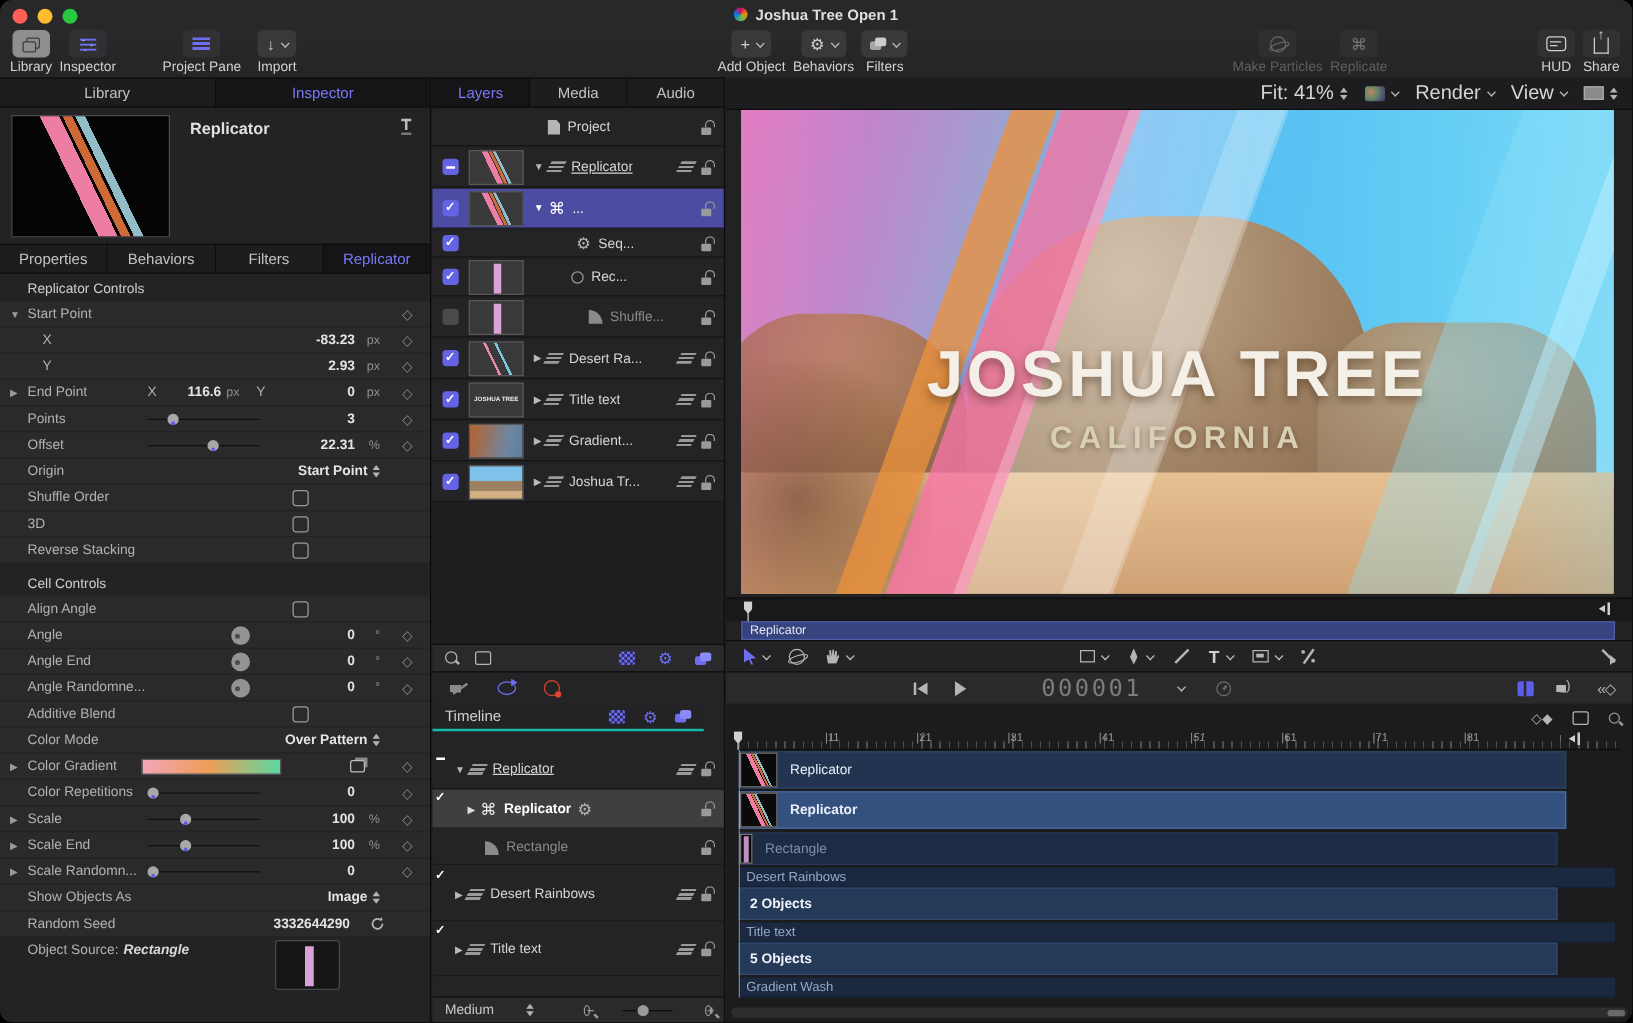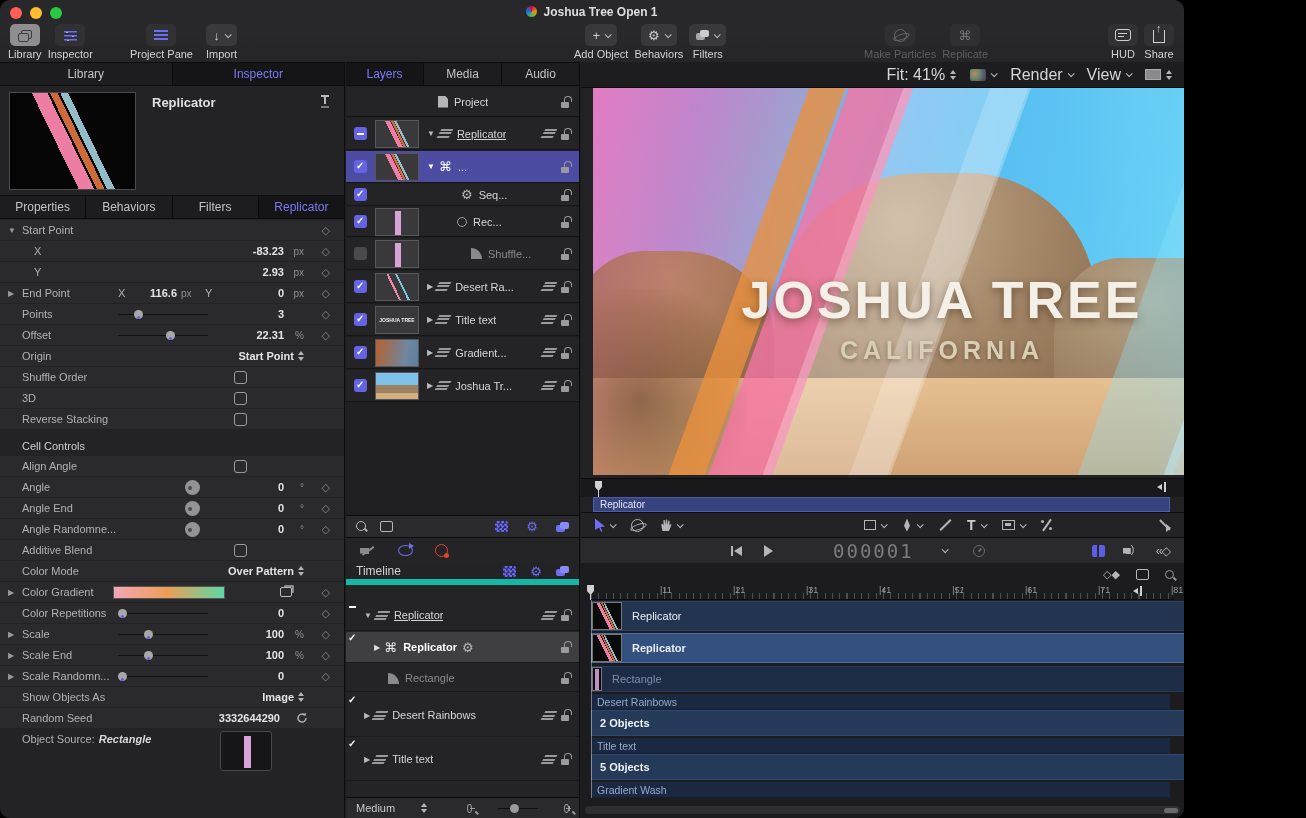--- a/index.html
+++ b/index.html
@@ -1,18 +1,18 @@
 <!DOCTYPE html>
 <html><head>
 <meta charset="utf-8">
 <style>
   * { margin:0; padding:0; box-sizing:border-box; }
   html,body { background:#000; width:1306px; height:818px; overflow:hidden;
     font-family:"Liberation Sans", sans-serif; -webkit-font-smoothing:antialiased; }
-  #window { position:relative; width:1184px; height:818px; background:#1f1f21;
+  #window { position:relative; width:1306px; height:818px; background:#1f1f21;
     border-radius:10px; overflow:hidden; color:#c8c8c8; font-size:11px; }
 
   
   #titlebar { position:absolute; left:0; top:0; right:0; height:22px; background:#28282a; }
   .tl { position:absolute; top:7px; width:12px; height:12px; border-radius:50%; }
   .tl.red{ left:10px; background:#ff5f57; } .tl.yel{ left:30px; background:#febc2e; } .tl.grn{ left:50px; background:#28c840; }
   #win-title { position:absolute; top:5px; left:0; right:0; text-align:center; font-weight:bold; font-size:12px; color:#dedede; }
   #win-title .appicon{ display:inline-block; width:11px; height:11px; border-radius:50%;
     background:conic-gradient(#e06,#fa0,#6c6,#08f,#e06); vertical-align:-1px; margin-right:6px; opacity:.85;}
   #toolbar { position:absolute; left:0; top:22px; right:0; height:40px; background:linear-gradient(#29292b,#252527); }
@@ -189,21 +189,21 @@
   .clock-ic::after{ content:""; position:absolute; left:5px; top:2px; width:1.5px; height:4px; background:#6a6a6c; transform:rotate(40deg); }
   .film-ic{ width:13px; height:12px; background:#5d5de8; border-radius:2px; position:relative; }
   .film-ic::after{ content:""; position:absolute; left:5.5px; top:0; width:2px; height:12px; background:#2a2a2c; }
   .spk-ic{ position:relative; width:15px; height:12px; }
   .spk-ic::before{ content:""; position:absolute; left:0; top:3px; width:8px; height:6px; background:#b5b5b5; clip-path:polygon(0 0,40% 0,100% -60%,100% 160%,40% 100%,0 100%); }
   .spk-ic::after{ content:")"; position:absolute; left:8px; top:-2px; color:#b5b5b5; font-size:11px; }
   .kfnav{ color:#b5b5b5; font-size:12px; letter-spacing:-1px; }
 
   
   #tl-left{ position:absolute; left:346px; top:563px; width:234px; bottom:0; background:#242426; border-right:1px solid #0c0c0d; }
-  #tl-left-hd{ position:absolute; left:0; top:0; right:0; height:22px; display:flex; align-items:center; padding:0 10px; gap:20px; background:#232325; border-bottom:6px solid #14b8a6; color:#d0d0d0; font-size:12px; }
+  #tl-left-hd{ position:absolute; left:0; top:0; right:16px; height:22px; display:flex; align-items:center; padding:0 10px; gap:20px; background:#232325; border-bottom:2px solid #14b8a6; color:#d0d0d0; font-size:12px; }
   #tl-left-hd .blue-ics{ gap:14px; }
   .tlrow{ position:absolute; left:0; right:0; display:flex; align-items:center; background:#242426; border-bottom:1px solid #1a1a1c; }
   .tlrow.selgray{ background:#3f3f41; }
   #tl-left-footer{ position:absolute; left:0; bottom:0; right:0; height:21px; background:#2a2a2c; border-top:1px solid #0c0c0d; display:flex; align-items:center; gap:26px; padding:0 10px; color:#c9c9c9; }
   .zoom-sl{ position:relative; width:92px; height:9px; }
   .zoom-sl::before{ content:""; position:absolute; left:0; right:0; top:4px; height:1px; background:#0f0f10; }
   .zoom-sl i{ position:absolute; left:12px; top:0; width:9px; height:9px; border-radius:50%; background:#9a9a9a; }
   .mag{ width:9px; height:9px; border:1.5px solid #9a9a9a; border-radius:50%; position:relative; }
   .mag::before{ content:""; position:absolute; left:7px; top:7px; width:4px; height:1.5px; background:#9a9a9a; transform:rotate(45deg); }
   .mag.minus::after,.mag.plus::after{ content:""; position:absolute; left:1.5px; top:3px; width:5px; height:1.5px; background:#9a9a9a; }
@@ -338,20 +338,21 @@
       <div id="pin"></div>
     </div>
     <div class="tabbar" id="insp-tabs">
       <div class="tab">Properties</div>
       <div class="tab">Behaviors</div>
       <div class="tab">Filters</div>
       <div class="tab active">Replicator</div>
     </div>
 
     <div id="controls">
+      <div class="sec-hd">Replicator Controls</div>
 
 
       <div class="crow">
         <span class="disc">▼</span>
         <span class="lbl">Start Point</span>
         <span class="kf">◇</span>
       </div>
       <div class="crow" style="padding-left:34px;">
         <span class="lbl">X</span>
         <span class="val">-83.23</span>

